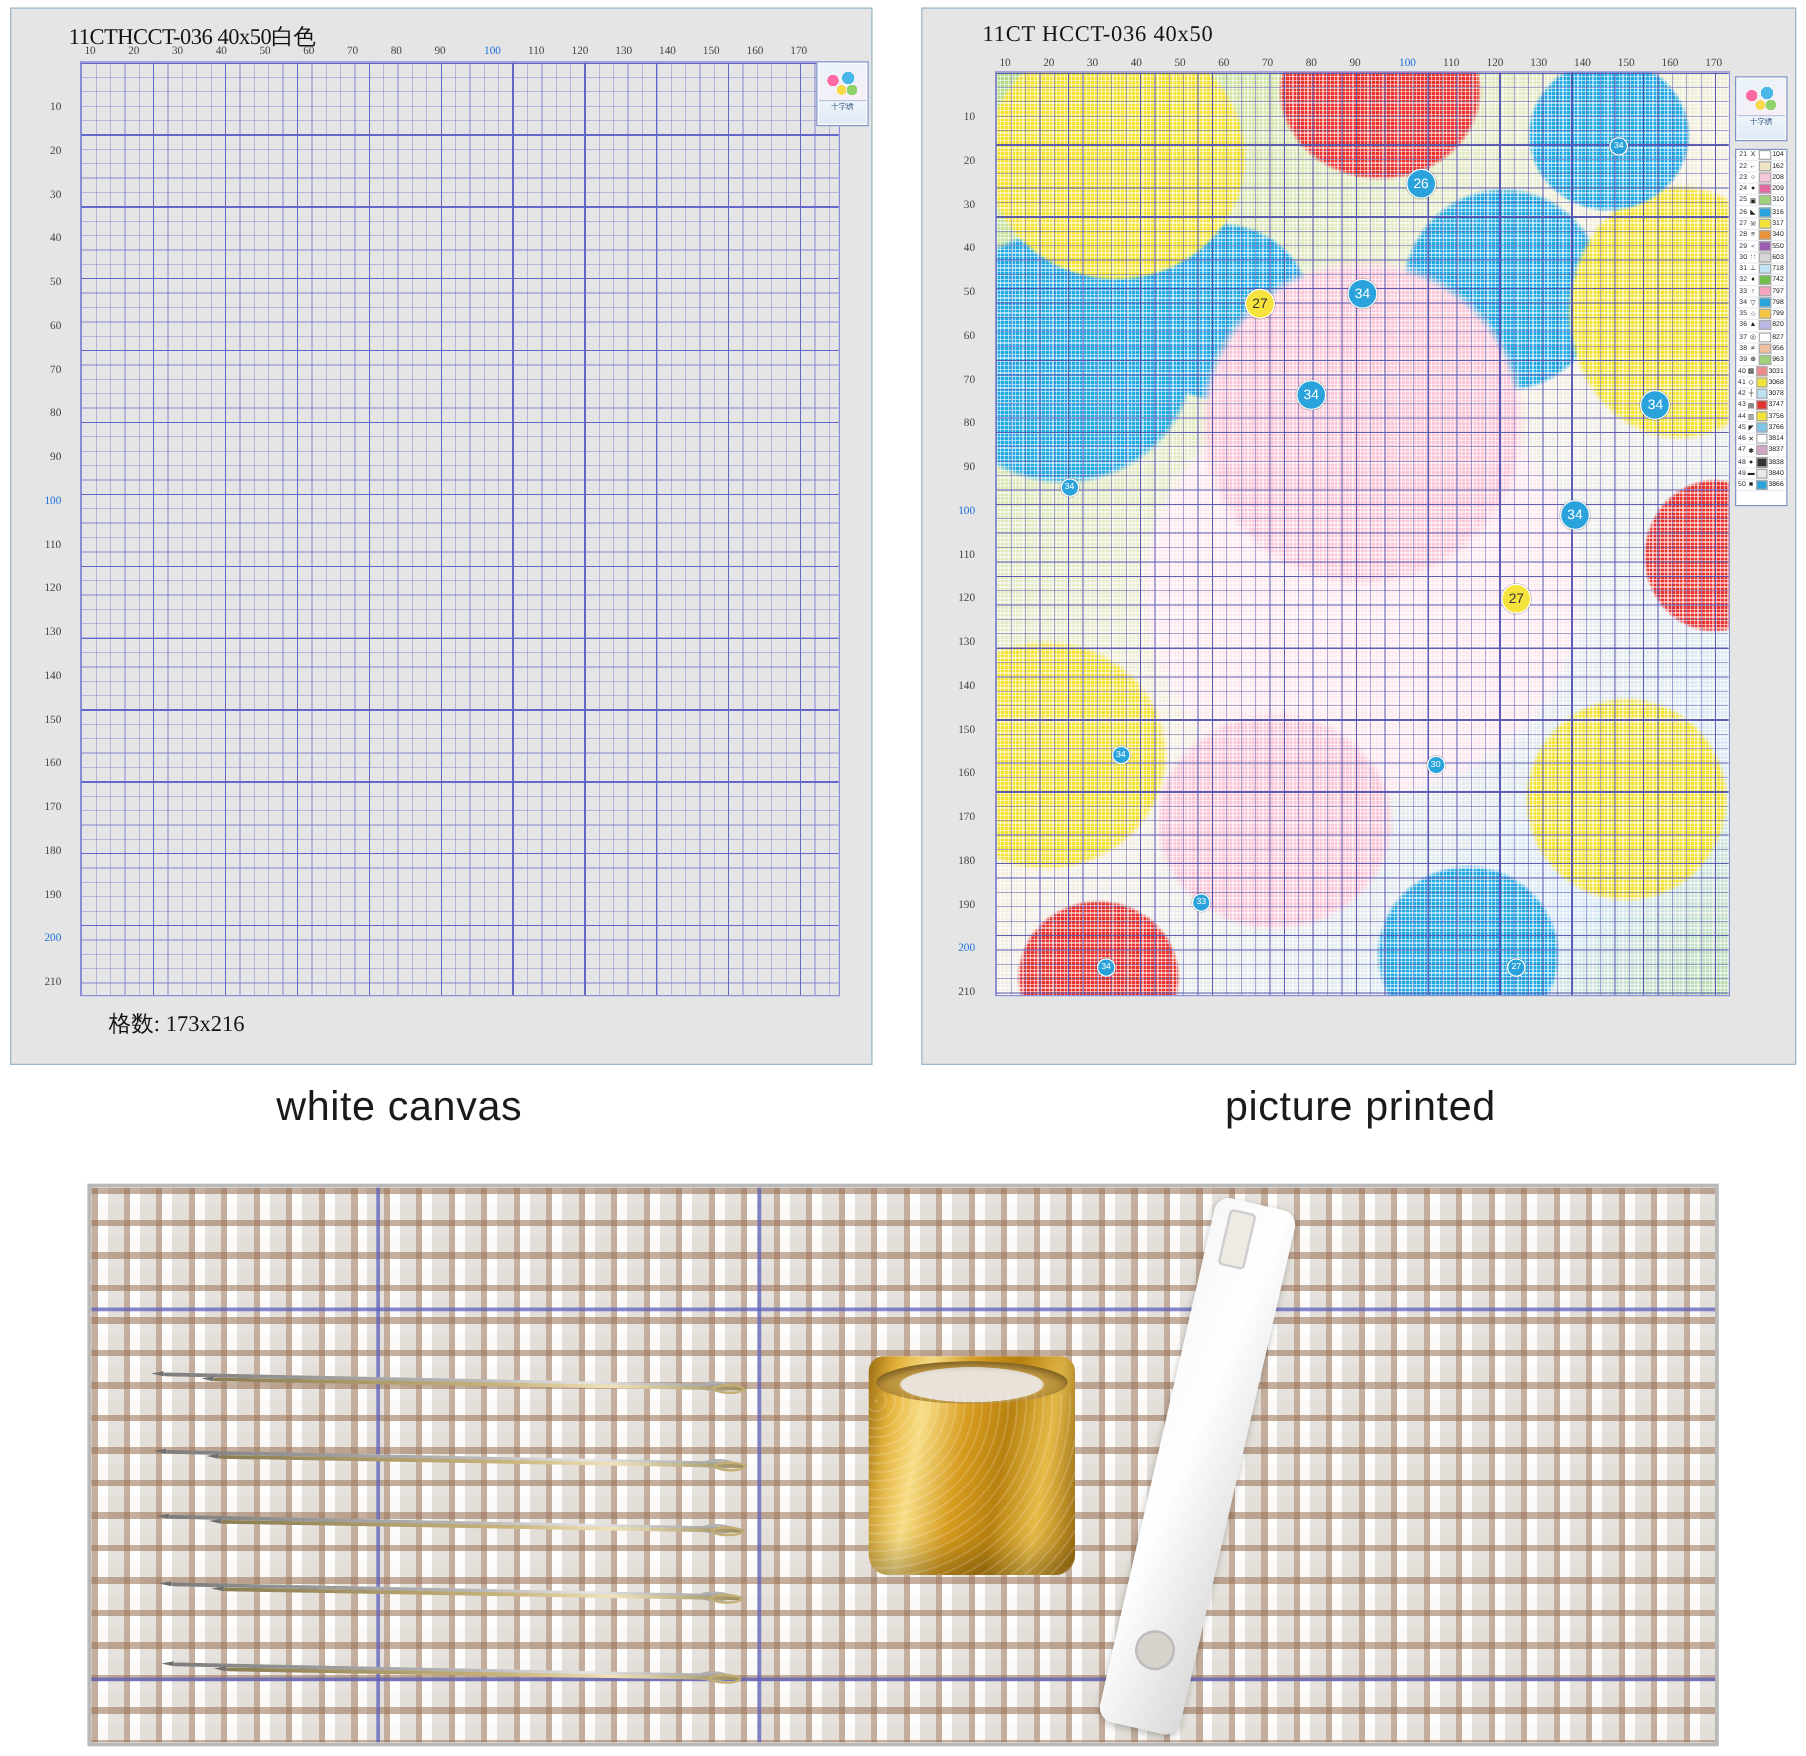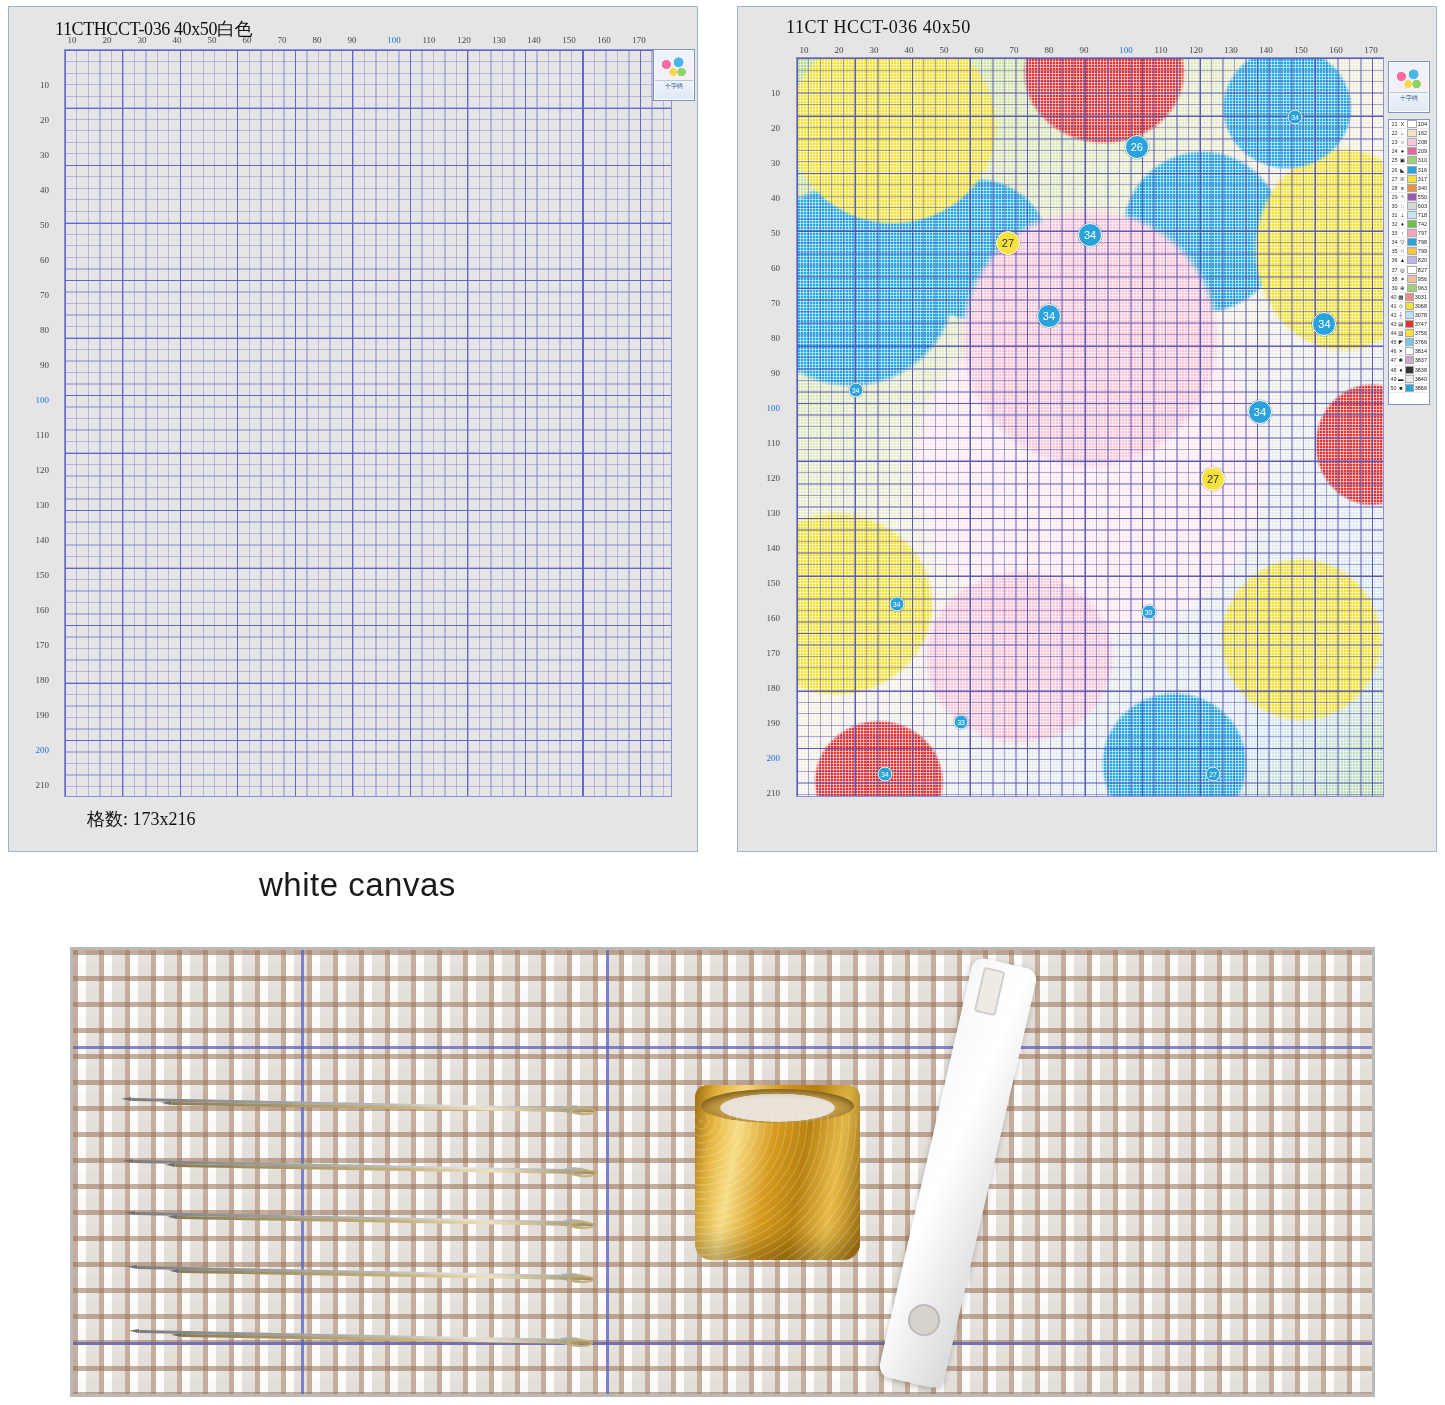--- a/index.html
+++ b/index.html
@@ -223,21 +223,21 @@
   }
 
   
   .caption {
     position: absolute;
     font-family: "Liberation Sans", sans-serif;
     font-size: 33px;
     color: #1a1a1a;
     letter-spacing: 0.5px;
   }
-  .caption.left  { left: 221px; top: 866px; margin-left: 38px; }
+  .caption.left  { left: 221px; top: 866px; }
   .caption.right { left: 980px; top: 866px; }
 
   
   .photo {
     position: absolute;
     left: 70px;
     top: 947px;
     width: 1305px;
     height: 450px;
     box-sizing: border-box;
@@ -677,20 +677,21 @@
           <span class="num">50</span>
           <span class="sym">■</span>
           <span class="sw" style="background:#2aa3dc"></span>
           <span class="code">3866</span>
         </div>
       </div>
     </div>
   </div>
 
   <div class="caption left">white canvas</div>
+  <div class="caption right">picture printed</div>
 
   <div class="photo">
     <div class="aida"></div>
 
     <div class="aida-blue-h" style="top:96px;"></div>
     <div class="aida-blue-h" style="top:392px;"></div>
     <div class="aida-blue-v" style="left:228px;"></div>
     <div class="aida-blue-v" style="left:533px;"></div>
 
     <div class="needle" style="left:58px;  top:148px; width:455px; transform:rotate(1.2deg);">

